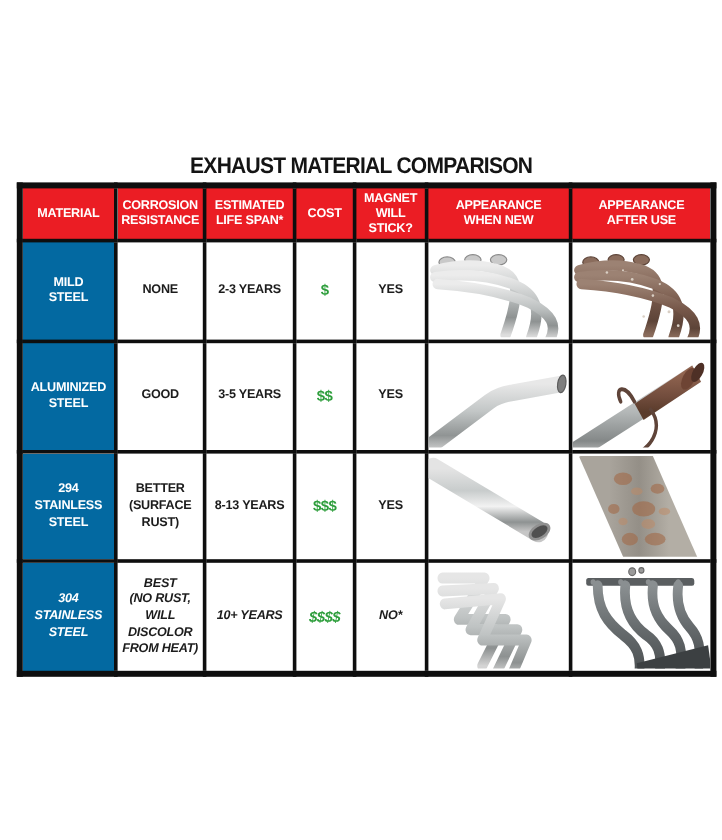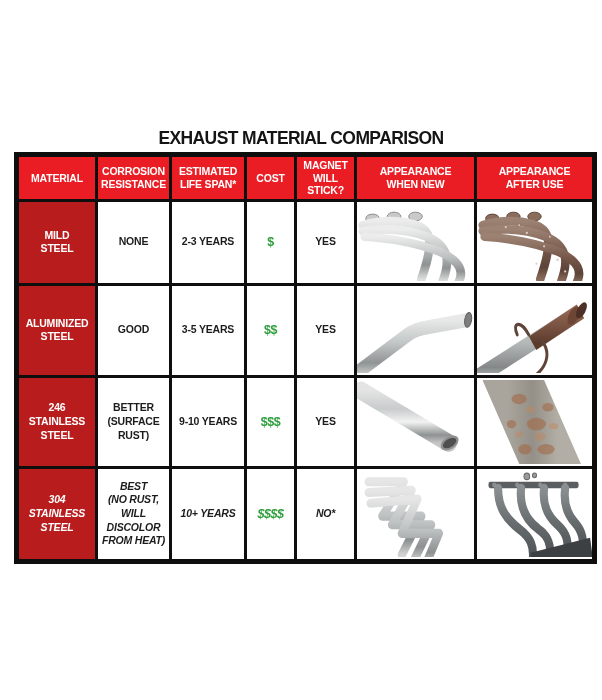--- a/index.html
+++ b/index.html
@@ -26,21 +26,21 @@
     text-align:center;vertical-align:middle;
     padding:2px;overflow:hidden;
   }
   .cmp thead th{
     background:#EB1D24;color:#ffffff;
     font-size:10.5px;font-weight:bold;line-height:1.2;
     letter-spacing:-0.2px;white-space:pre-line;
     height:34px;
   }
   td.material{
-    background:#b91c1c;color:#ffffff;
+    background:#0369a1;color:#ffffff;
     font-size:10.5px;font-weight:bold;line-height:1.3;
     letter-spacing:-0.2px;white-space:pre-line;
   }
   td.text{
     font-size:10.5px;font-weight:bold;color:#1c1c1c;
     line-height:1.3;white-space:pre-line;letter-spacing:-0.2px;
     background:#ffffff;
     margin-top:20px;
   }
   td.cost{
@@ -189,27 +189,27 @@
             <path d="M58 52 L108 22" stroke="url(#gdr)" stroke-width="15" fill="none" opacity="0.92"></path>
             <ellipse cx="101" cy="26" rx="5" ry="9.5" transform="rotate(32 101 26)" fill="#6e4434"></ellipse>
             <ellipse cx="109" cy="21" rx="4.2" ry="8.5" transform="rotate(32 109 21)" fill="#4e3026"></ellipse>
             <path d="M54 44 C46 30 36 32 42 44" stroke="#5f4439" stroke-width="3" fill="none" stroke-linecap="round"></path>
             <path d="M68 50 C78 62 72 76 58 84" stroke="#5f4439" stroke-width="3" fill="none" stroke-linecap="round"></path>
           </svg>
         </td>
       </tr>
 
       <tr class="r2">
-        <td class="material">246
+        <td class="material">294
 STAINLESS
 STEEL</td>
         <td class="text">BETTER
 (SURFACE
 RUST)</td>
-        <td class="text">9-10 YEARS</td>
+        <td class="text">8-13 YEARS</td>
         <td class="cost">$$$</td>
         <td class="text">YES</td>
         <td class="photo">
           <svg width="100%" height="84" viewBox="0 0 120 80" preserveAspectRatio="none" aria-label="photo: new 409 stainless steel straight tube">
             <defs>
               <linearGradient id="ge" x1="0" y1="0" x2="0" y2="1">
                 <stop offset="0" stop-color="#e4e4e4"></stop>
                   <stop offset="0.35" stop-color="#c8cccc"></stop>
                 <stop offset="0.6" stop-color="#f2f2f2"></stop>
                   <stop offset="0.85" stop-color="#8e9292"></stop>

